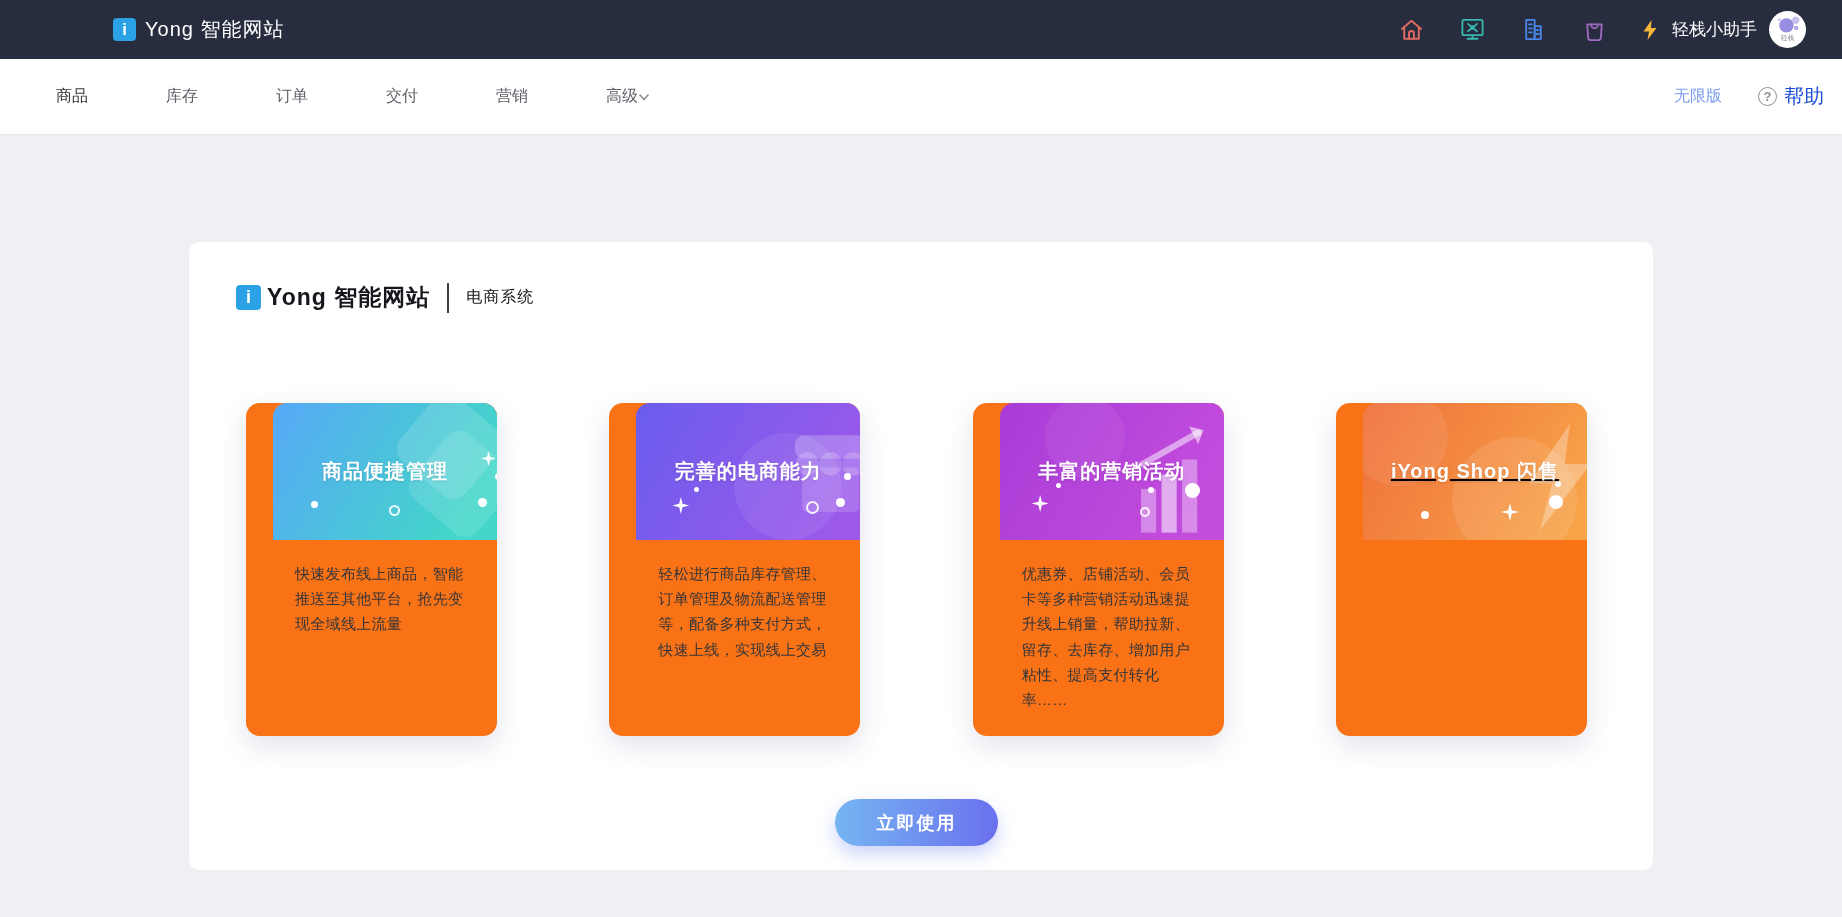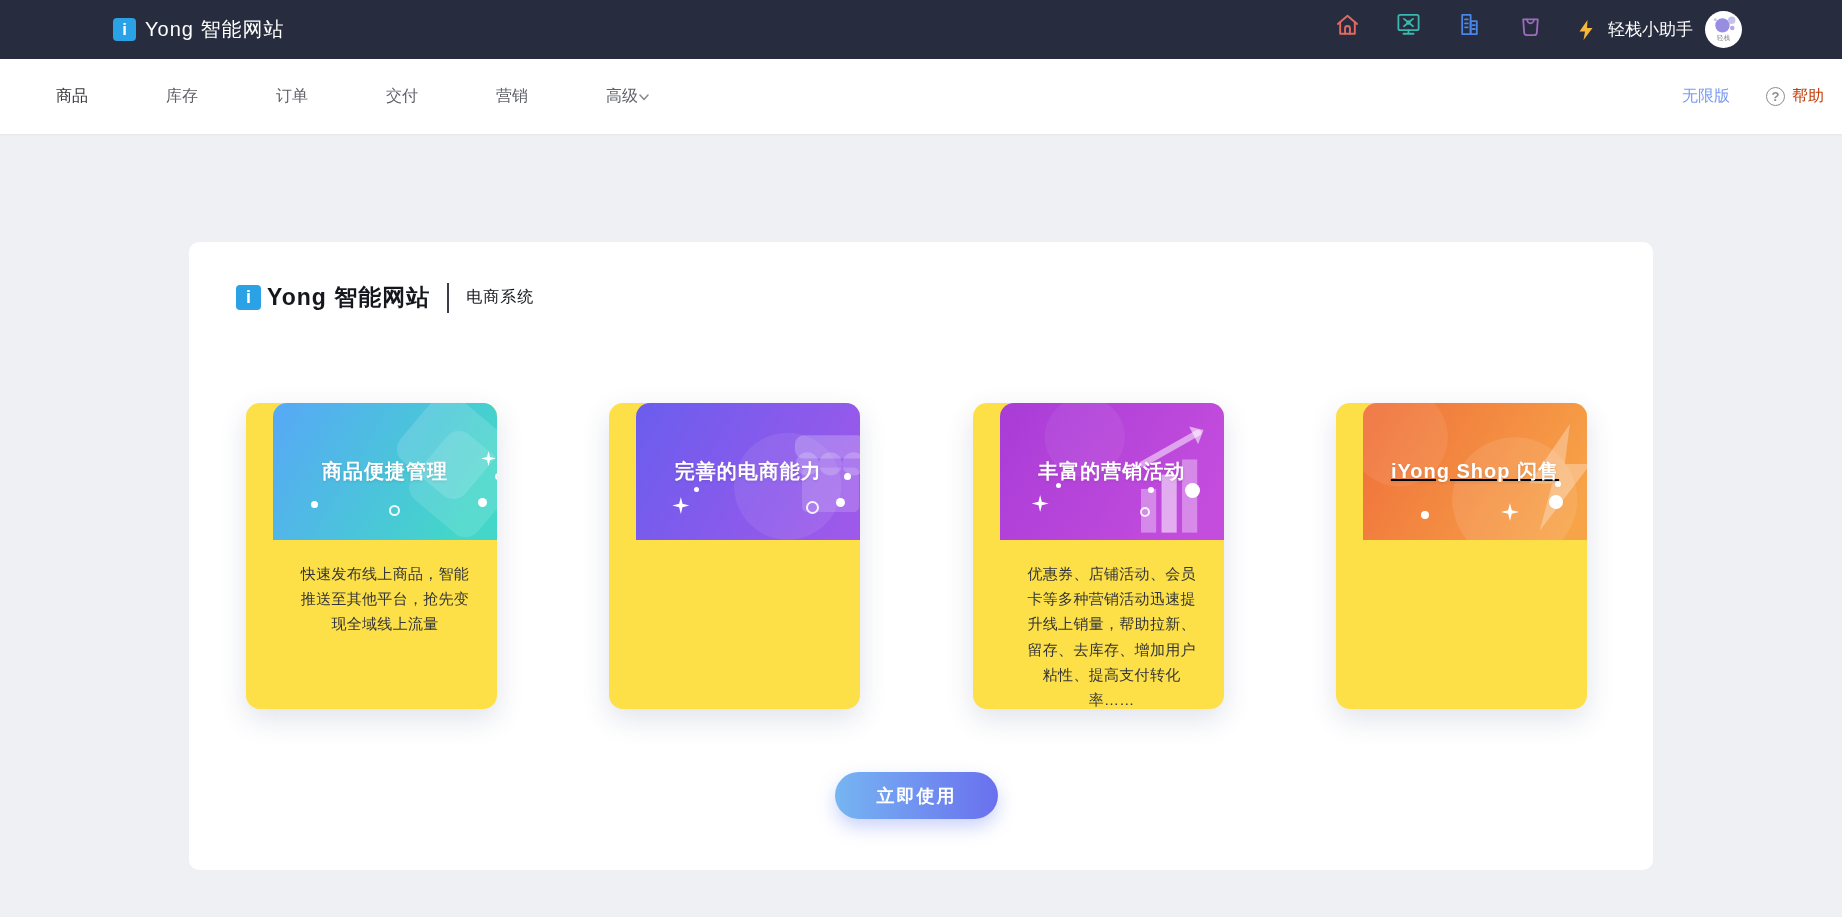--- a/index.html
+++ b/index.html
@@ -17,21 +17,21 @@
     display:flex; align-items:center;
     padding-left:113px;
   }
   .brand { display:flex; align-items:center; gap:9px; cursor:pointer; }
   .logo-i {
     width:23px; height:23px; border-radius:4px; background:#2aa2e5;
     color:#fff; font-weight:700; font-size:17px;
     display:flex; align-items:center; justify-content:center;
   }
   .brand-text { color:#fff; font-size:20px; letter-spacing:1px; }
-  .topbar-right { margin-left:auto; display:flex; padding-right:100px; }
+  .topbar-right { margin-left:auto; display:flex; align-items:center; padding-right:36px; }
   .tb-icon { width:27px; height:27px; margin-left:34px; cursor:pointer; display:block; }
   .assistant { display:flex; align-items:center; margin-left:30px; cursor:pointer; }
   .assistant-label { color:#fff; font-size:17px; margin-left:10px; }
   .avatar {
     width:37px; height:37px; border-radius:50%; background:#fff;
     margin-left:12px; cursor:pointer; overflow:hidden;
     display:flex; align-items:center; justify-content:center;
   }
 
   
@@ -48,21 +48,21 @@
   .subnav-dropdown { display:flex; align-items:center; gap:0; font-size:16px; color:#5f6269; cursor:pointer; }
   .chev { width:12px; height:12px; display:block; }
   .subnav-right { margin-left:auto; display:flex; align-items:center; gap:36px; }
   .version-label { color:#7b9bf2; font-size:16px; cursor:pointer; }
   .help { display:flex; align-items:center; gap:7px; cursor:pointer; }
   .help-q {
     width:19px; height:19px; border-radius:50%; border:1.6px solid #8a8d93;
     color:#8a8d93; font-size:13px; font-weight:700;
     display:flex; align-items:center; justify-content:center;
   }
-  .help-label { font-size:16px; color:#c2410c; }
+  .help-label { font-size:20px; color:#1d4ed8; }
 
   
   .content { padding-top:108px; }
   .panel {
     width:1464px; height:628px; margin:0 auto;
     background:#fff; border-radius:10px;
     padding:40px 56px 0 47px;
     position:relative;
   }
   .panel-title { display:flex; align-items:center; }
@@ -78,42 +78,41 @@
 
   
   .cards {
     margin-top:90px;
     display:flex; justify-content:space-between;
     padding:0 10px;
   }
   .card {
     width:251px; border-radius:14px;
     box-shadow:0 10px 28px rgba(40,60,110,.14);
-    background:#fde047;
+    background:#f97316;
     padding-left:27px;
   }
   .card-head {
     position:relative; height:137px;
     border-radius:14px 14px 0 0; overflow:hidden;
     display:flex; align-items:center; justify-content:center;
   }
   .g1 { background:linear-gradient(120deg,#57a8f6 0%,#43d6c9 85%); }
   .g2 { background:linear-gradient(120deg,#6a5dee 0%,#9c59ea 90%); }
   .g3 { background:linear-gradient(120deg,#a93cd7 0%,#c44ddd 90%); }
   .g4 { background:linear-gradient(120deg,#ef6f3a 0%,#f7a348 90%);text-decoration:underline; }
   .card-title {
     position:relative; z-index:3;
     color:#fff; font-size:20px; font-weight:700; letter-spacing:1px;
     text-shadow:0 1px 3px rgba(0,0,0,.12);
     white-space:nowrap;
   }
   .card-body {
-    padding:21px 22px 0 22px; height:169px;
+    padding:21px 22px 0 22px; height:196px;
     border-radius:0 0 14px 14px;
-    text-align:center;
   }
   .card-desc { font-size:15px; color:#33353a; line-height:1.68; letter-spacing:.3px; }
 
   .motif { position:absolute; inset:0; width:100%; height:100%; z-index:1; }
   .dot { position:absolute; background:#fff; border-radius:50%; z-index:2; }
   .ring { position:absolute; border:2px solid rgba(255,255,255,.9); border-radius:50%; z-index:2; }
   .sparkle {
     position:absolute; background:#fff; z-index:2;
     clip-path:polygon(50% 0,60% 40%,100% 50%,60% 60%,50% 100%,40% 60%,0 50%,40% 40%);
   }
@@ -244,20 +243,23 @@
             <circle cx="244" cy="60" r="13" fill="rgba(255,255,255,.20)"></circle>
             <rect x="186" y="64" width="64" height="50" rx="6" fill="rgba(255,255,255,.16)"></rect>
           </svg>
           <span class="sparkle" style="left:36px;top:94px;width:17px;height:17px"></span>
           <span class="dot" style="left:58px;top:84px;width:5px;height:5px"></span>
           <span class="ring" style="left:170px;top:98px;width:13px;height:13px"></span>
           <span class="dot" style="left:208px;top:70px;width:7px;height:7px"></span>
           <span class="dot" style="left:200px;top:95px;width:9px;height:9px"></span>
           <span class="card-title">完善的电商能力</span>
         </div>
+        <div class="card-body">
+          <p class="card-desc">轻松进行商品库存管理、订单管理及物流配送管理等，配备多种支付方式，快速上线，实现线上交易</p>
+        </div>
       </div>
 
       <div class="card">
         <div class="card-head g3">
           <svg class="motif" viewBox="0 0 251 137">
             <circle cx="95" cy="30" r="45" fill="rgba(255,255,255,.06)"></circle>
             <rect x="158" y="88" width="17" height="49" fill="rgba(255,255,255,.35)"></rect>
             <rect x="181" y="72" width="17" height="65" fill="rgba(255,255,255,.55)"></rect>
             <rect x="204" y="55" width="17" height="82" fill="rgba(255,255,255,.35)"></rect>
             <path d="M160 60 L222 25" stroke="rgba(255,255,255,.5)" stroke-width="7" stroke-linecap="round" fill="none"></path>

